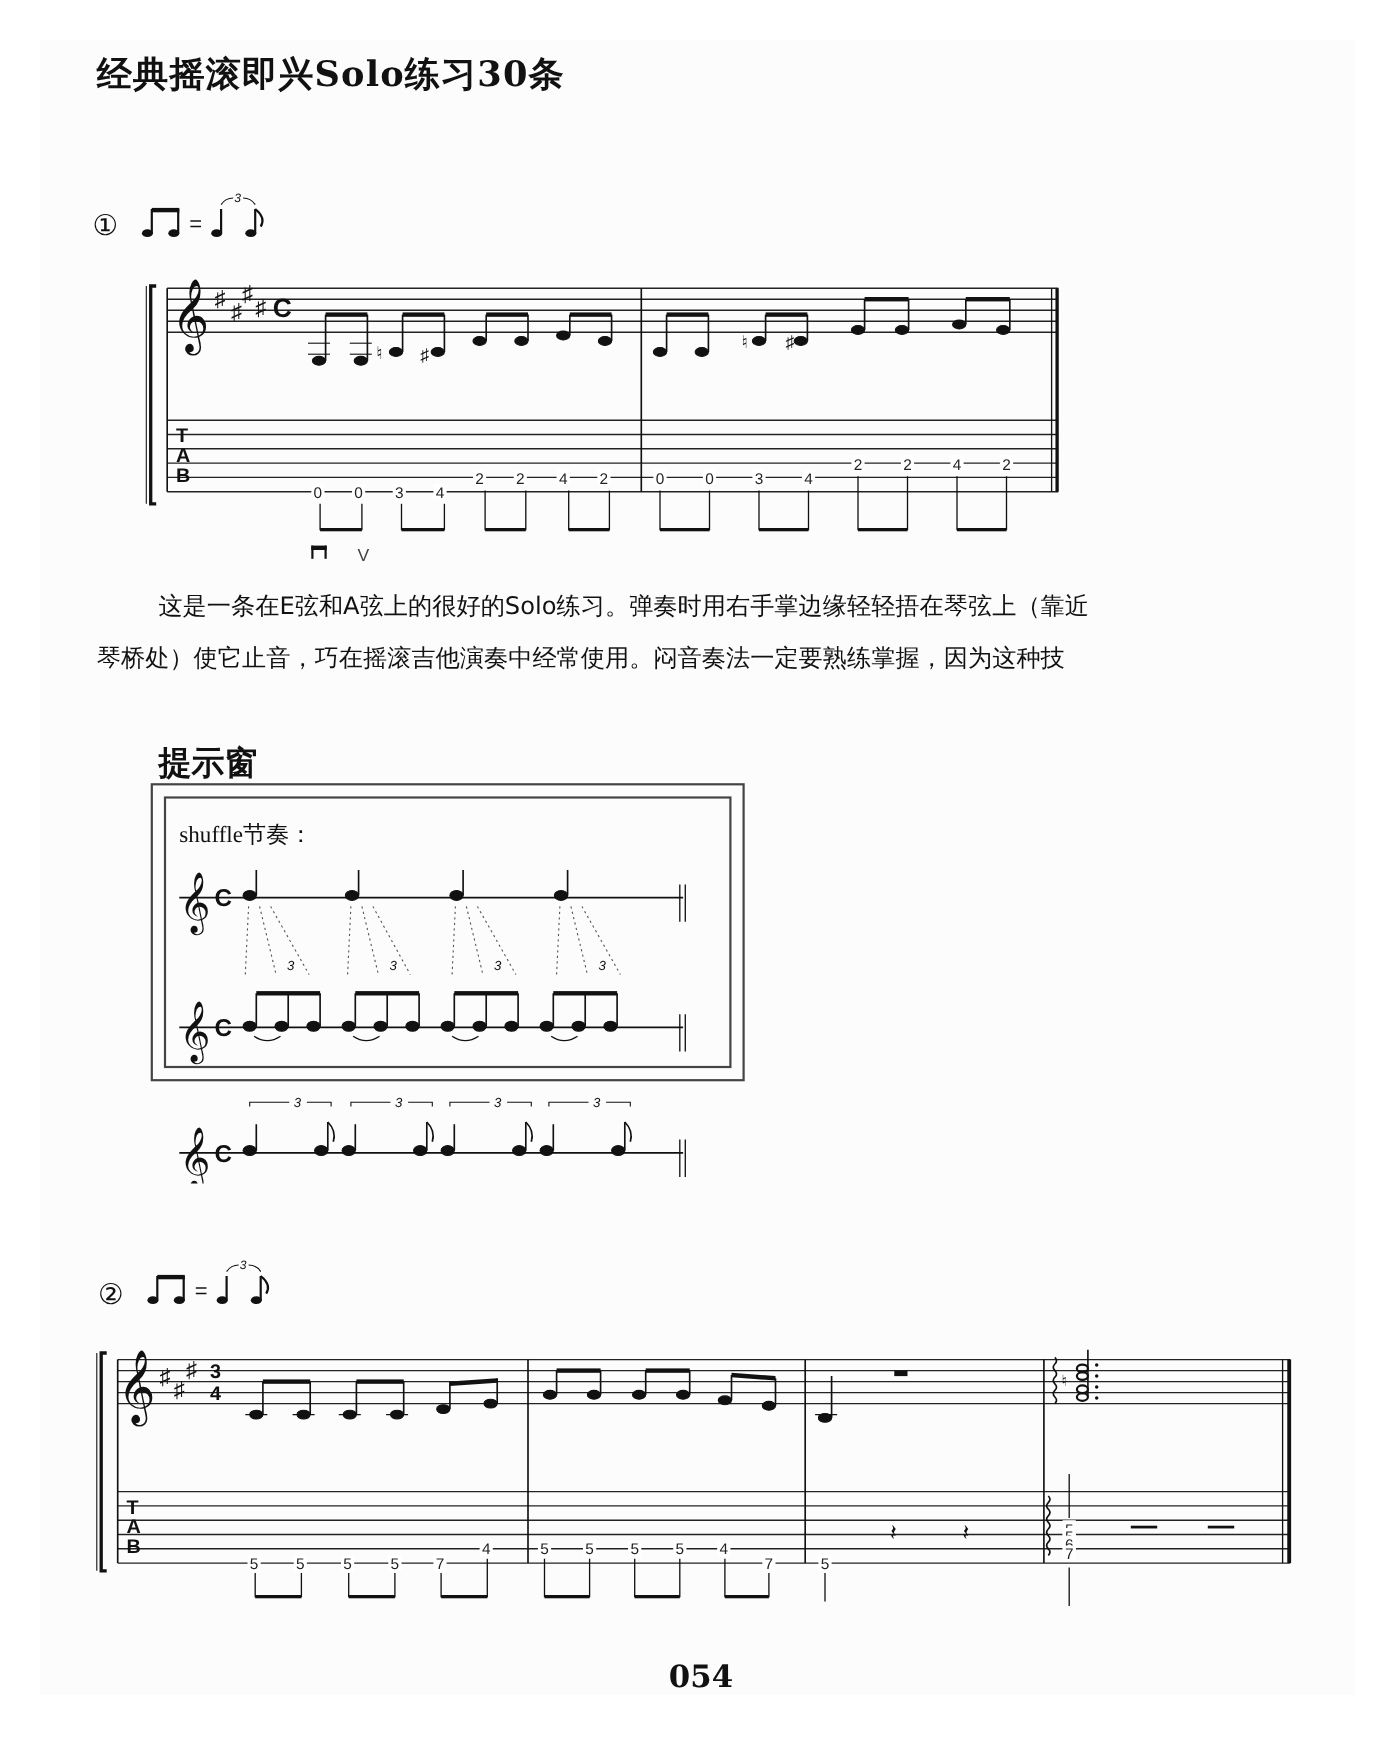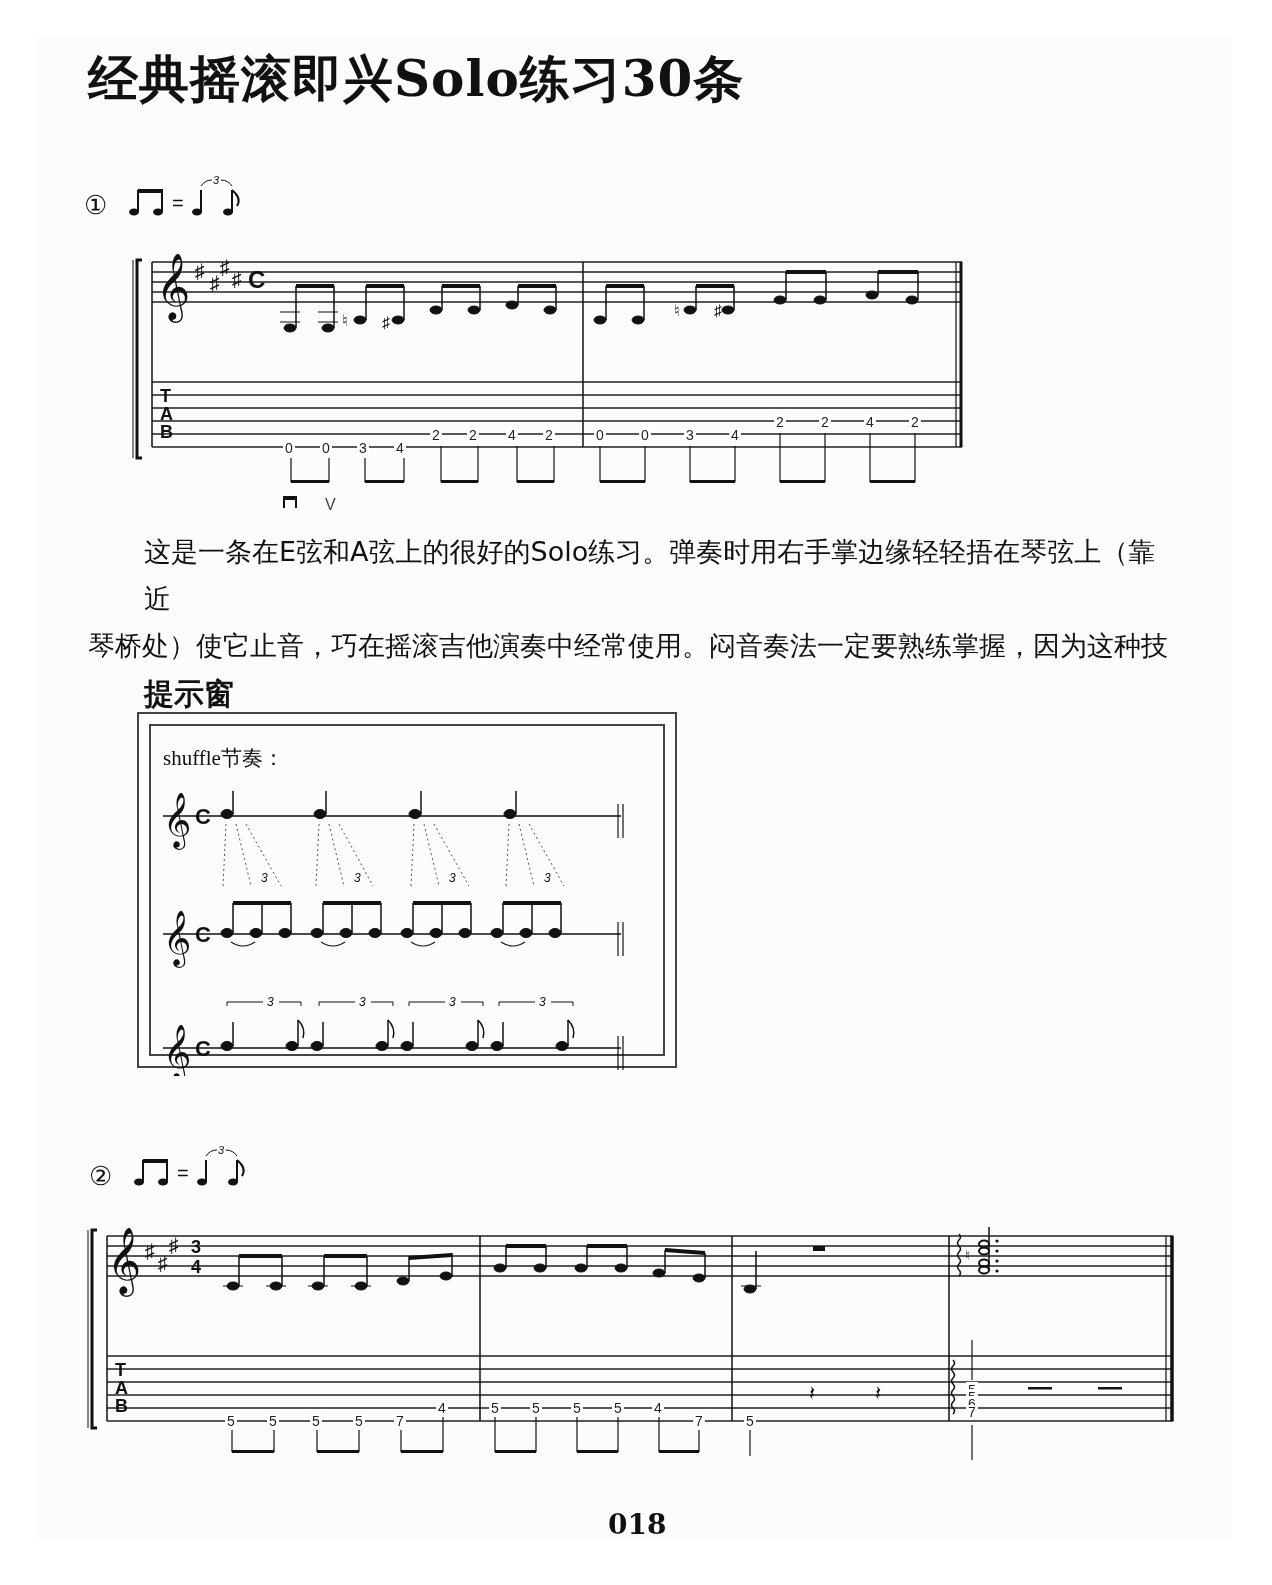--- a/index.html
+++ b/index.html
@@ -1,24 +1,24 @@
 <!DOCTYPE html>
 <html><head>
 <meta charset="utf-8">
 <style>
   html,body{margin:0;padding:0;background:#ffffff;}
   body{width:1272px;height:1585px;position:relative;overflow:hidden;font-family:"DejaVu Serif","Liberation Serif",serif;color:#111;}
   .page{position:absolute;left:36px;top:36px;width:1196px;height:1505px;background:#fcfcfc;}
-  .title{position:absolute;left:88px;top:46px;font-size:50px;font-weight:bold;letter-spacing:1px;font-family:"DejaVu Serif","Liberation Serif",serif;}
+  .title{position:absolute;left:88px;top:46px;font-size:32px;font-weight:bold;letter-spacing:1px;font-family:"DejaVu Serif","Liberation Serif",serif;}
   .ex-num{position:absolute;font-size:26px;font-family:"DejaVu Serif",serif;}
-  .body-text{position:absolute;left:88px;top:528px;width:1080px;font-size:27px;line-height:47px;font-family:"DejaVu Sans","Liberation Sans",sans-serif;}
+  .body-text{position:absolute;left:88px;top:528px;width:1080px;font-size:22px;line-height:47px;font-family:"DejaVu Sans","Liberation Sans",sans-serif;}
   .body-text p{margin:0;}
   .indent{padding-left:56px;}
   .hint-title{position:absolute;left:144px;top:674px;font-size:30px;font-weight:bold;font-family:"DejaVu Sans",sans-serif;}
-  .hint-box{position:absolute;left:137px;top:712px;width:540px;height:356px;border:2px solid #444;box-sizing:border-box;}
+  .hint-box{position:absolute;left:137px;top:712px;width:540px;height:271px;border:2px solid #444;box-sizing:border-box;}
   .hint-inner{position:absolute;left:10px;top:10px;right:10px;bottom:10px;border:2px solid #444;}
   .hint-label{position:absolute;left:12px;top:18px;font-size:21px;font-family:"Liberation Serif",serif;}
   .pagenum{position:absolute;left:608px;top:1508px;font-size:28px;font-weight:bold;font-family:"DejaVu Serif",serif;}
   svg text{font-family:"Liberation Sans",sans-serif;}
 </style>
 </head>
 <body>
 
 <div class="page"></div>
 
@@ -526,13 +526,13 @@
   <g fill="#111">
     <rect x="147" y="230" width="42" height="3"></rect>
       <rect x="232" y="230" width="42" height="3"></rect>
     <rect x="316" y="230" width="42" height="3"></rect>
       <rect x="410" y="230" width="41" height="3"></rect>
     <rect x="492" y="230" width="41" height="3"></rect>
       <rect x="574" y="230" width="40" height="3"></rect>
   </g>
 </svg>
 
-<div class="pagenum">018</div>
+<div class="pagenum">054</div>
 
 </body></html>

